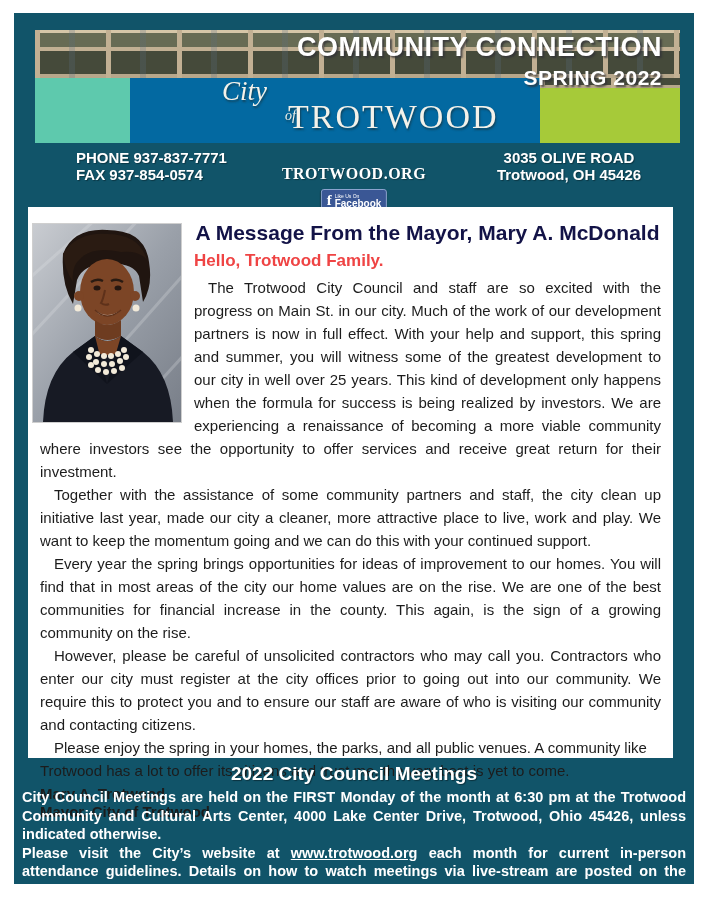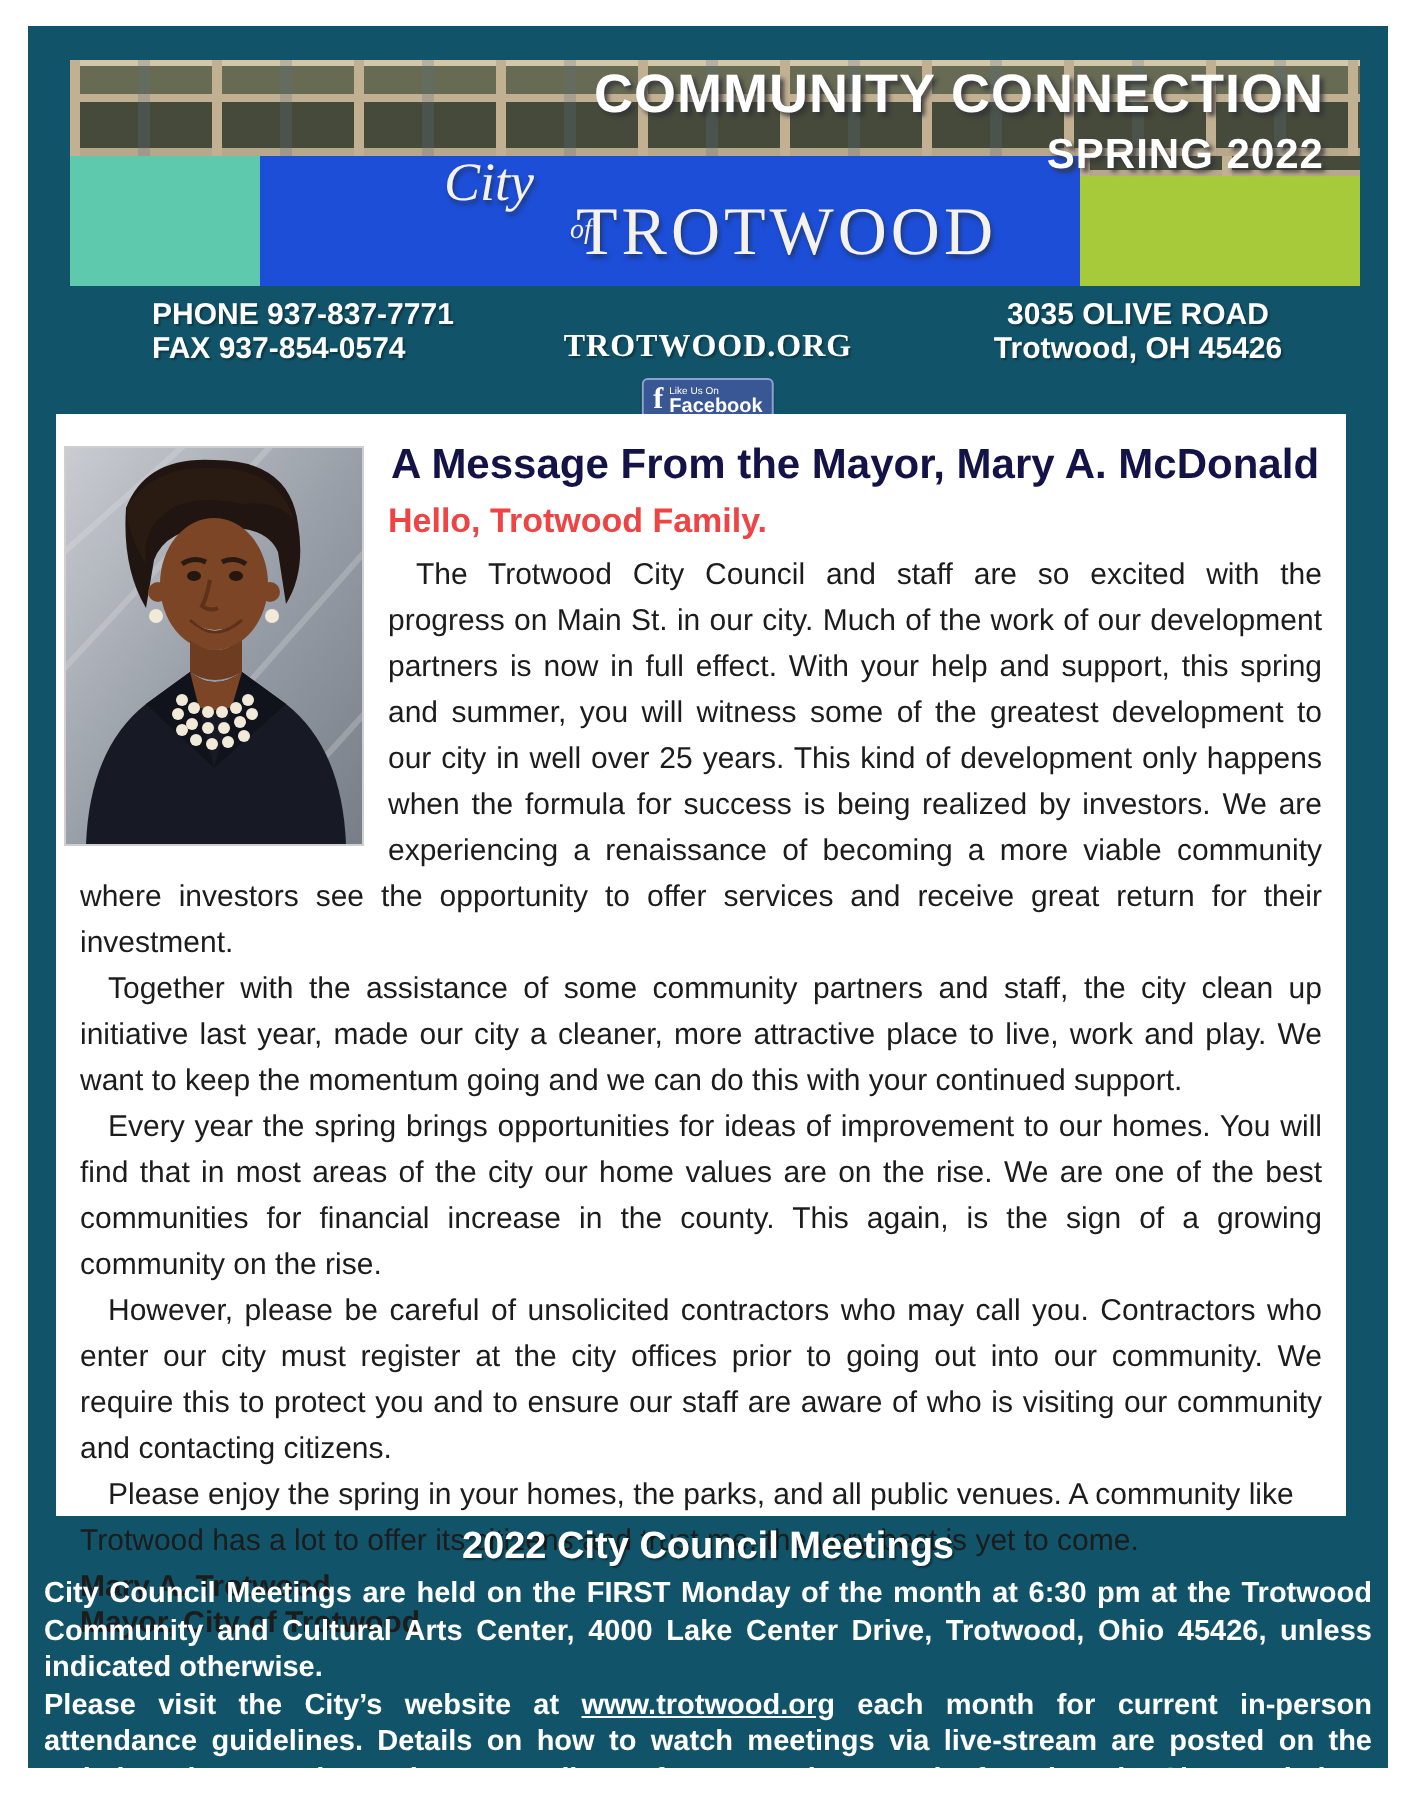--- a/index.html
+++ b/index.html
@@ -24,21 +24,21 @@
       linear-gradient(180deg, #d6c6a8 0 3px, #676b54 3px 17px, #c2b093 17px 21px, #454a3a 21px 44px, #b7a78b 44px 48px);
   }
   .windows-ext{
     position:absolute;left:505px;top:48px;width:140px;height:10px;
     background-image:
       repeating-linear-gradient(90deg, #c2b093 0 5px, rgba(0,0,0,0) 5px 71px),
       linear-gradient(180deg, #454a3a 0 7px, #b7a78b 7px 10px);
   }
   .wall{position:absolute;top:48px;bottom:0;}
   .wall-aqua{left:0;width:95px;background:#5ec9ad;}
-  .wall-teal{left:95px;width:432px;background:#1d4ed8;}
+  .wall-teal{left:95px;width:432px;background:#0369a1;}
   .wall-lime{left:505px;width:140px;top:58px;background:#a6ca39;}
   .sign{position:absolute;left:0;top:0;width:100%;height:100%;color:#f4f2ea;
     font-family:"Liberation Serif", serif;text-shadow:1px 2px 2px rgba(30,40,40,0.55);}
   .sign-city{position:absolute;left:92px;top:-2px;font-size:27px;font-style:italic;}
   .sign-of{position:absolute;left:137px;top:30px;font-size:14px;font-style:italic;margin-left:18px;}
   .sign-name{position:absolute;left:158px;top:20px;font-size:34px;letter-spacing:2px;}
   .masthead-title{
     position:absolute;right:18px;top:2px;color:#ffffff;font-size:27px;font-weight:bold;
     letter-spacing:0.5px;text-shadow:2px 2px 2px rgba(50,50,55,0.8);white-space:nowrap;
   }

